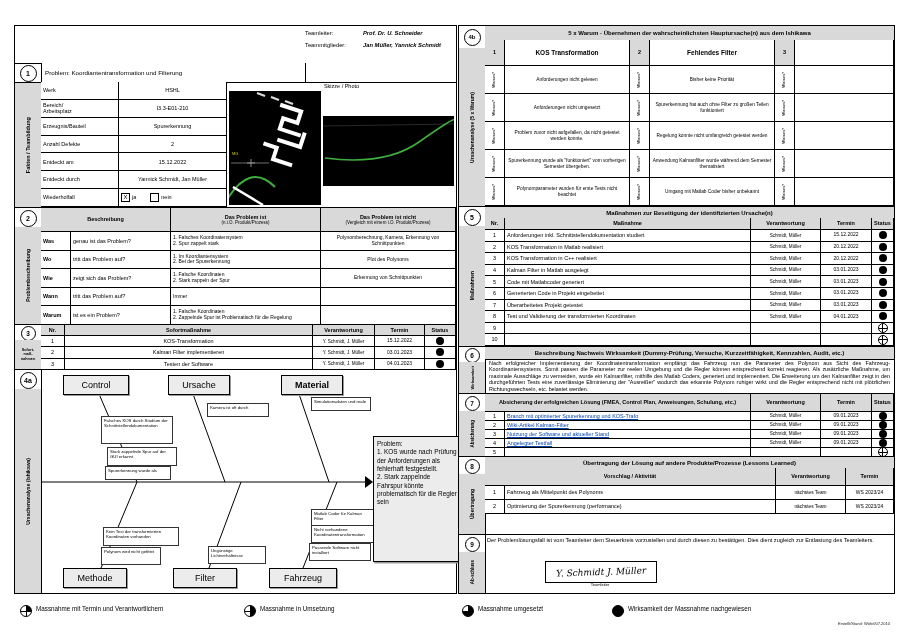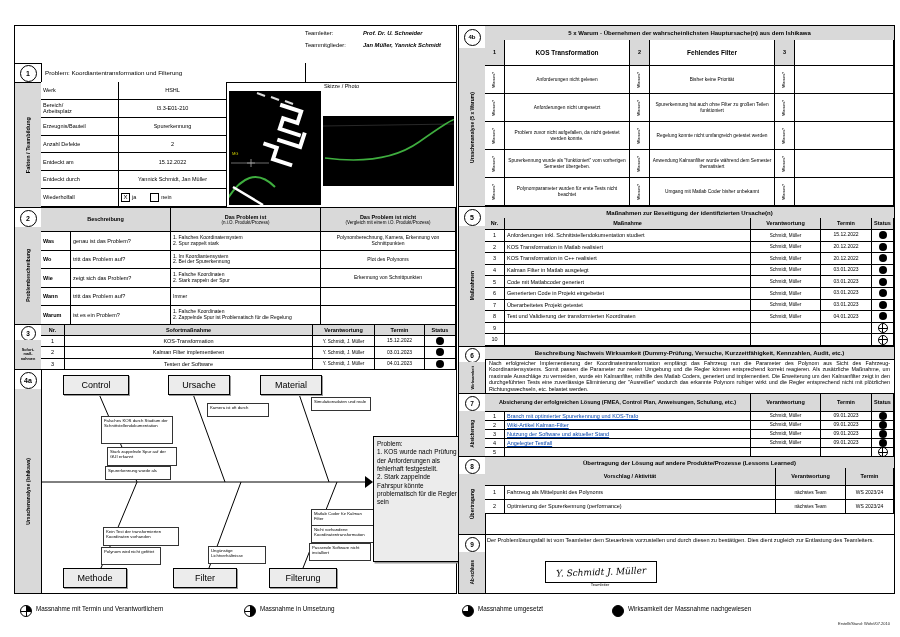--- a/index.html
+++ b/index.html
@@ -216,24 +216,24 @@
           <line x1="258" y1="24" x2="288" y2="112"></line>
           <line x1="60" y1="198" x2="96" y2="112"></line>
           <line x1="168" y1="198" x2="200" y2="112"></line>
           <line x1="262" y1="198" x2="296" y2="112"></line>
         </g>
         <polygon points="324,106 332,112 324,118" fill="#000"></polygon>
       </svg>
 
       <div class="cat" style="left:22px;top:5px;width:64px;">Control</div>
       <div class="cat" style="left:127px;top:5px;width:60px;">Ursache</div>
-      <div class="cat" style="left:219px;top:5px;width:60px;">Material</div>
+      <div class="cat" style="left:240px;top:5px;width:60px;font-weight:bold;">Material</div>
       <div class="cat" style="left:22px;top:198px;width:62px;">Methode</div>
       <div class="cat" style="left:132px;top:198px;width:62px;">Filter</div>
-      <div class="cat" style="left:228px;top:198px;width:66px;">Filterung</div>
+      <div class="cat" style="left:228px;top:198px;width:66px;">Fahrzeug</div>
 
       <div class="cause" style="left:60px;top:46px;width:66px;height:24px;">Falsches KOS durch Studium der Schnittstellendokumentation</div>
       <div class="cause" style="left:66px;top:77px;width:64px;height:15px;">Stark zappelnde Spur auf der GUI erkannt</div>
       <div class="cause" style="left:64px;top:96px;width:60px;height:10px;">Spurerkennung wurde als</div>
       <div class="cause" style="left:166px;top:33px;width:56px;height:10px;">Kamera ist oft durch</div>
       <div class="cause" style="left:270px;top:27px;width:54px;height:10px;">Simulationsdaten und reale</div>
       <div class="cause" style="left:62px;top:157px;width:70px;height:15px;">Kein Test der transformierten Koordinaten vorhanden</div>
       <div class="cause" style="left:60px;top:177px;width:54px;height:14px;">Polynom wird nicht gefittet</div>
       <div class="cause" style="left:167px;top:176px;width:52px;height:14px;">Ungünstige Lichtverhältnisse</div>
       <div class="cause" style="left:270px;top:139px;width:58px;height:13px;">Matlab Coder für Kalman Filter</div>

